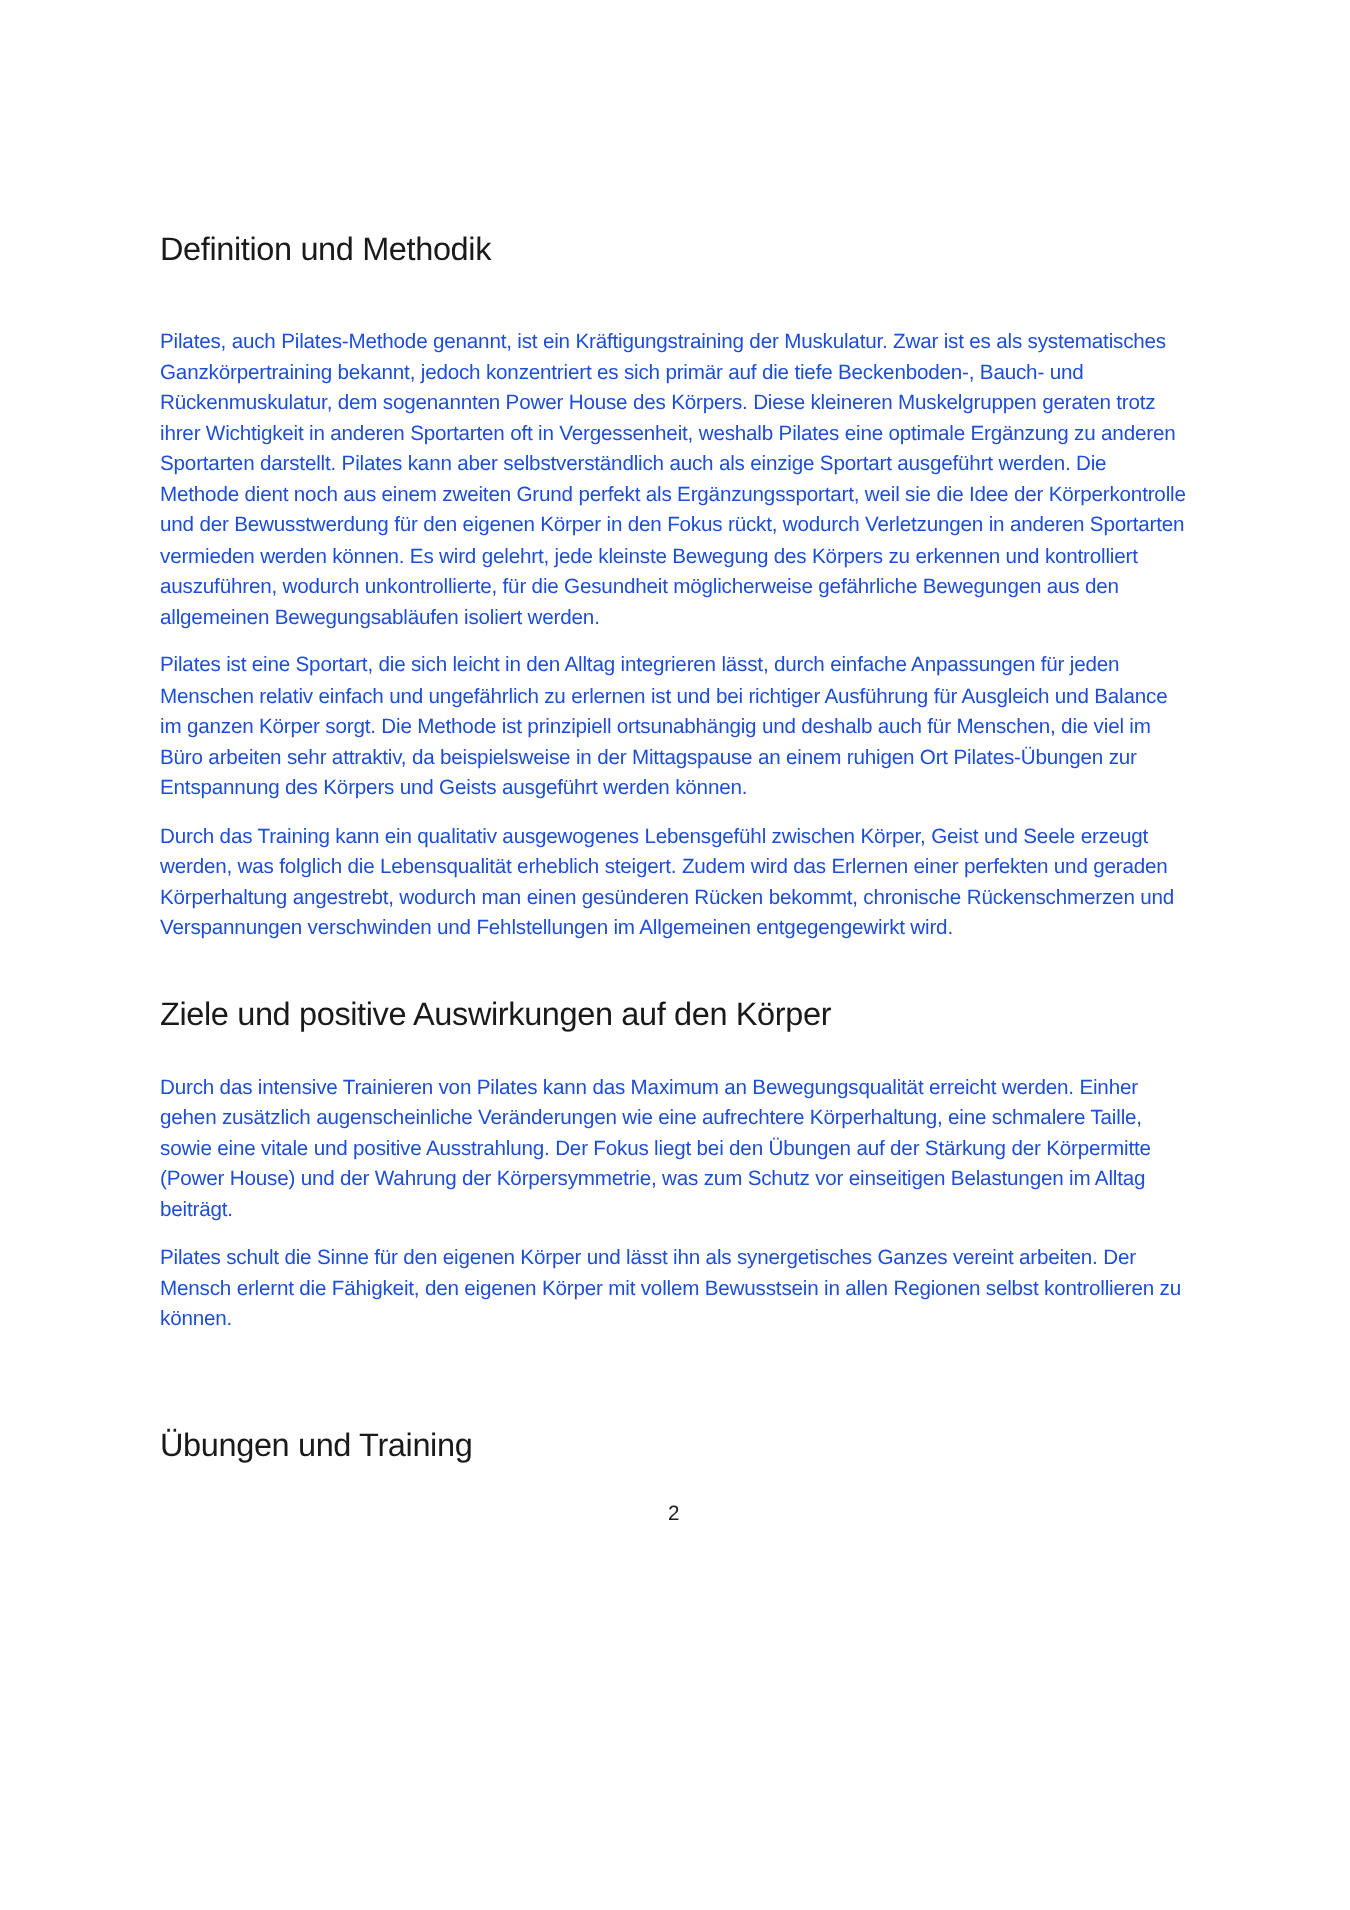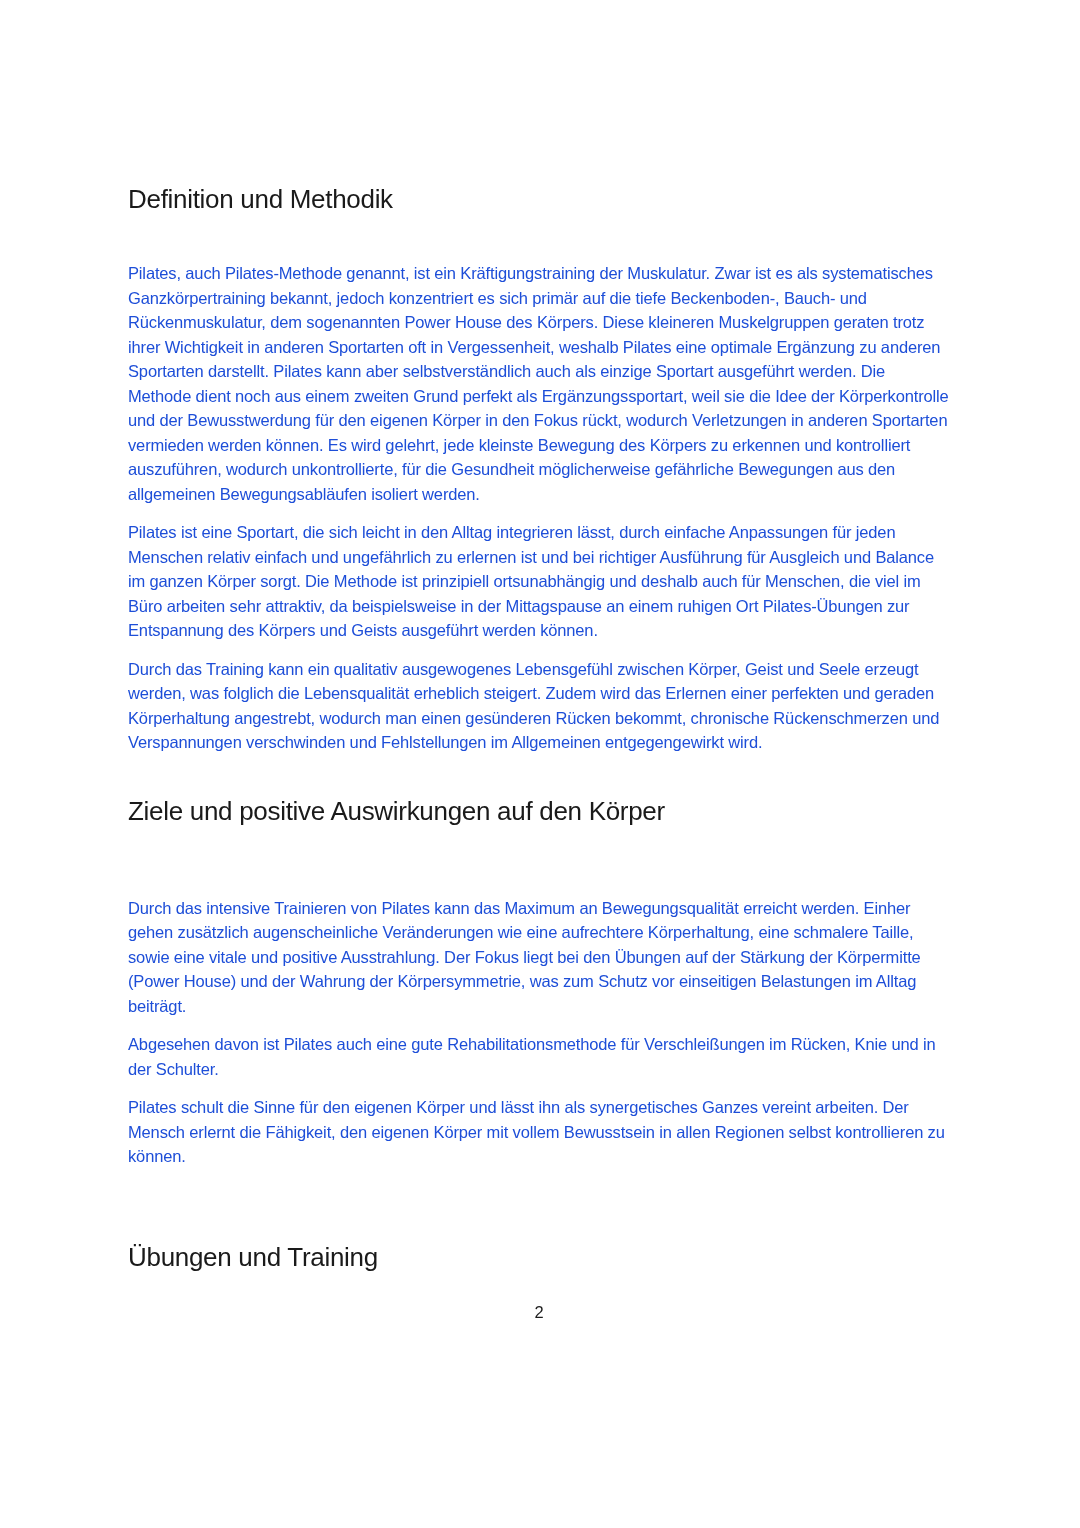--- a/index.html
+++ b/index.html
@@ -22,21 +22,21 @@
   h1.doc-heading {
     font-size: 26px;
     font-weight: 400;
     line-height: 33px;
     letter-spacing: -0.3px;
     color: #1a1a1a;
     margin: 0;
   }
   section.doc-section { display: block; }
   #section-1 h1.doc-heading { margin-top: 183px; margin-bottom: 45px; }
-  #section-2 h1.doc-heading { margin-top: 40px;  margin-bottom: 68px; }
+  #section-2 h1.doc-heading { margin-top: 40px;  margin-bottom: 30px; }
   #section-3 h1.doc-heading { margin-top: 72px; margin-bottom: 0; }
   p.doc-para {
     font-size: 16.5px;
     line-height: 24.5px;
     letter-spacing: -0.15px;
     margin: 0 0 14px 0;
     text-align: left;
     color: #1d4ed8;
   }
   .page-number {
@@ -55,21 +55,20 @@
   <section class="doc-section" id="section-1">
     <h1 class="doc-heading">Definition und Methodik</h1>
     <p class="doc-para">Pilates, auch Pilates-Methode genannt, ist ein Kräftigungstraining der Muskulatur. Zwar ist es als systematisches Ganzkörpertraining bekannt, jedoch konzentriert es sich primär auf die tiefe Beckenboden-, Bauch- und Rückenmuskulatur, dem sogenannten Power House des Körpers. Diese kleineren Muskelgruppen geraten trotz ihrer Wichtigkeit in anderen Sportarten oft in Vergessenheit, weshalb Pilates eine optimale Ergänzung zu anderen Sportarten darstellt. Pilates kann aber selbstverständlich auch als einzige Sportart ausgeführt werden. Die Methode dient noch aus einem zweiten Grund perfekt als Ergänzungssportart, weil sie die Idee der Körperkontrolle und der Bewusstwerdung für den eigenen Körper in den Fokus rückt, wodurch Verletzungen in anderen Sportarten vermieden werden können. Es wird gelehrt, jede kleinste Bewegung des Körpers zu erkennen und kontrolliert auszuführen, wodurch unkontrollierte, für die Gesundheit möglicherweise gefährliche Bewegungen aus den allgemeinen Bewegungsabläufen isoliert werden.</p>
     <p class="doc-para">Pilates ist eine Sportart, die sich leicht in den Alltag integrieren lässt, durch einfache Anpassungen für jeden Menschen relativ einfach und ungefährlich zu erlernen ist und bei richtiger Ausführung für Ausgleich und Balance im ganzen Körper sorgt. Die Methode ist prinzipiell ortsunabhängig und deshalb auch für Menschen, die viel im Büro arbeiten sehr attraktiv, da beispielsweise in der Mittagspause an einem ruhigen Ort Pilates-Übungen zur Entspannung des Körpers und Geists ausgeführt werden können.</p>
     <p class="doc-para">Durch das Training kann ein qualitativ ausgewogenes Lebensgefühl zwischen Körper, Geist und Seele erzeugt werden, was folglich die Lebensqualität erheblich steigert. Zudem wird das Erlernen einer perfekten und geraden Körperhaltung angestrebt, wodurch man einen gesünderen Rücken bekommt, chronische Rückenschmerzen und Verspannungen verschwinden und Fehlstellungen im Allgemeinen entgegengewirkt wird.</p>
   </section>
 
   <section class="doc-section" id="section-2">
     <h1 class="doc-heading">Ziele und positive Auswirkungen auf den Körper</h1>
     <p class="doc-para">Durch das intensive Trainieren von Pilates kann das Maximum an Bewegungsqualität erreicht werden. Einher gehen zusätzlich augenscheinliche Veränderungen wie eine aufrechtere Körperhaltung, eine schmalere Taille, sowie eine vitale und positive Ausstrahlung. Der Fokus liegt bei den Übungen auf der Stärkung der Körpermitte (Power House) und der Wahrung der Körpersymmetrie, was zum Schutz vor einseitigen Belastungen im Alltag beiträgt.</p>
-    <p class="doc-para">Abgesehen davon ist Pilates auch eine gute Rehabilitationsmethode für Verschleißungen im Rücken, Knie und in der Schulter.</p>
     <p class="doc-para">Pilates schult die Sinne für den eigenen Körper und lässt ihn als synergetisches Ganzes vereint arbeiten. Der Mensch erlernt die Fähigkeit, den eigenen Körper mit vollem Bewusstsein in allen Regionen selbst kontrollieren zu können.</p>
   </section>
 
   <section class="doc-section" id="section-3">
     <h1 class="doc-heading">Übungen und Training</h1>
   </section>
 
   <div class="page-number">2</div>
 
 </div>

